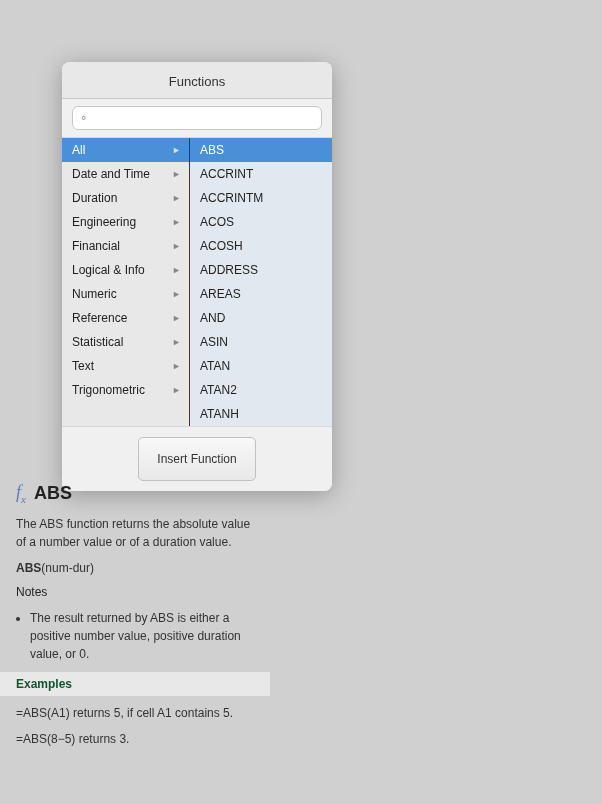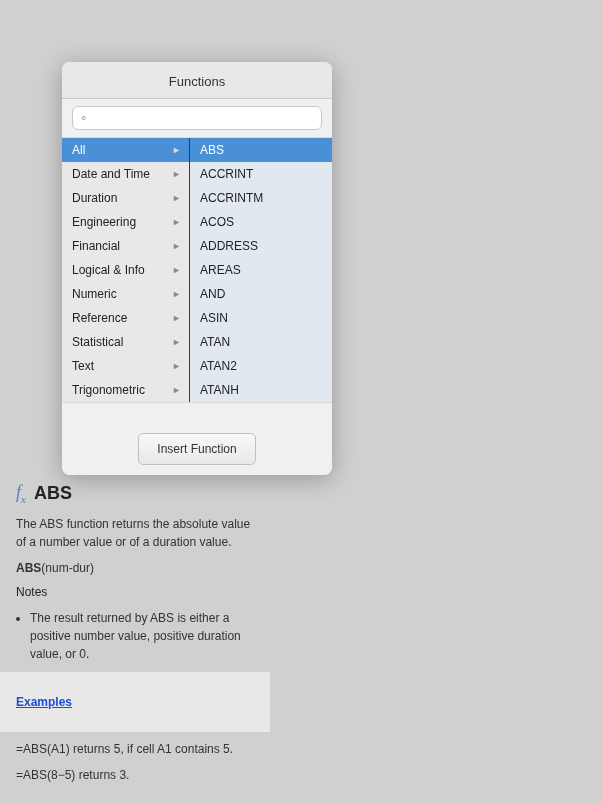--- a/index.html
+++ b/index.html
@@ -129,25 +129,24 @@
       background: #f0f0f0;
       border-top: 1px solid #d8d8d8;
       display: flex;
       justify-content: center;
     }
 
     .insert-button {
       background: linear-gradient(to bottom, #f8f8f8, #e8e8e8);
       border: 1px solid #c0c0c0;
       border-radius: 5px;
-      padding: 8px 18px;
+      padding: 14px 18px;
       font-size: 12px;
       color: #333;
       cursor: pointer;
-      margin-top: 20px;
     }
 
     
     .description-area {
       position: absolute;
       top: 468px;
       left: 0;
       width: 270px;
       padding: 14px 16px 16px 16px;
     }
@@ -224,25 +223,24 @@
 
     .examples-section {
       border-top: 1px solid #d0d0d0;
       padding-top: 8px;
       margin-top: 8px;
     }
 
     .examples-heading {
       background: #e8e8e8;
       margin: -8px -16px 8px -16px;
-      padding: 21px 16px;
+      padding: 3px 16px;
       font-size: 12px;
       font-weight: 600;
-      color: #1d4ed8;
-      text-decoration: underline;
+      color: #14532d;
     }
   </style>
 </head>
 <body>
 
 <div class="panel">
 
   <div class="panel-title-bar">
     <span class="panel-title">Functions</span>
   </div>
@@ -312,20 +310,23 @@
       <div class="function-item">
         <span>ACCRINT</span>
       </div>
       <div class="function-item">
         <span>ACCRINTM</span>
       </div>
       <div class="function-item">
         <span>ACOS</span>
       </div>
       <div class="function-item">
+        <span>ACOSH</span>
+      </div>
+      <div class="function-item">
         <span>ADDRESS</span>
       </div>
       <div class="function-item">
         <span>AREAS</span>
       </div>
       <div class="function-item">
         <span>AND</span>
       </div>
       <div class="function-item">
         <span>ASIN</span>

